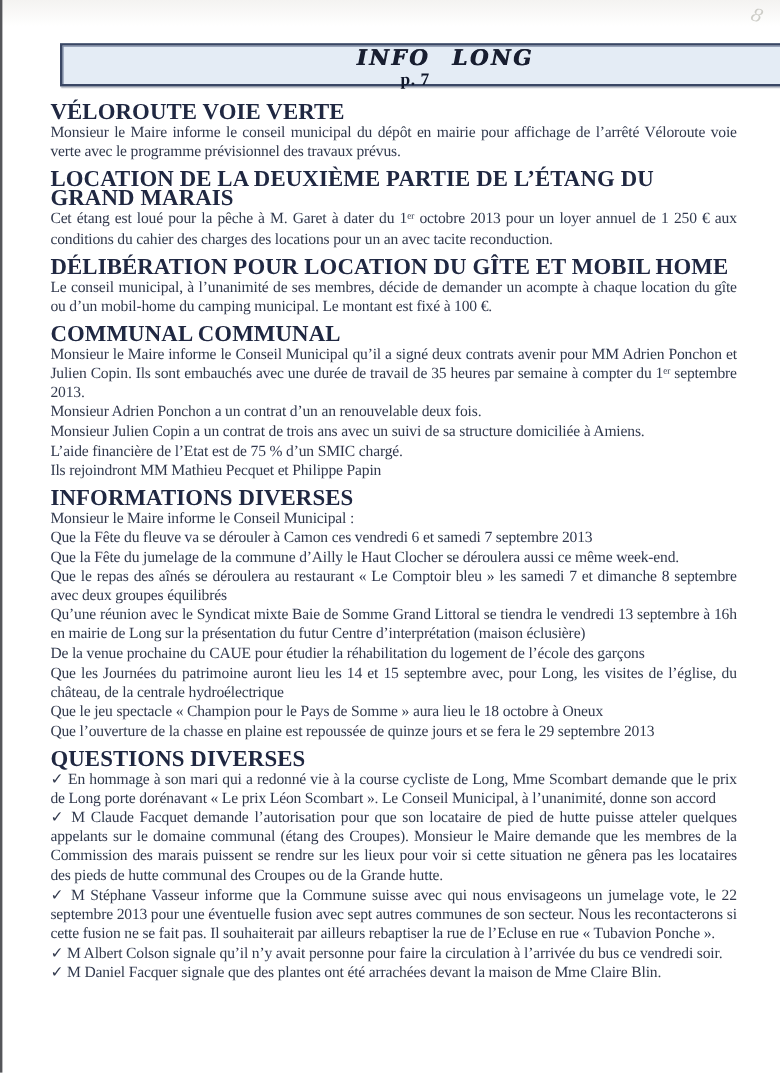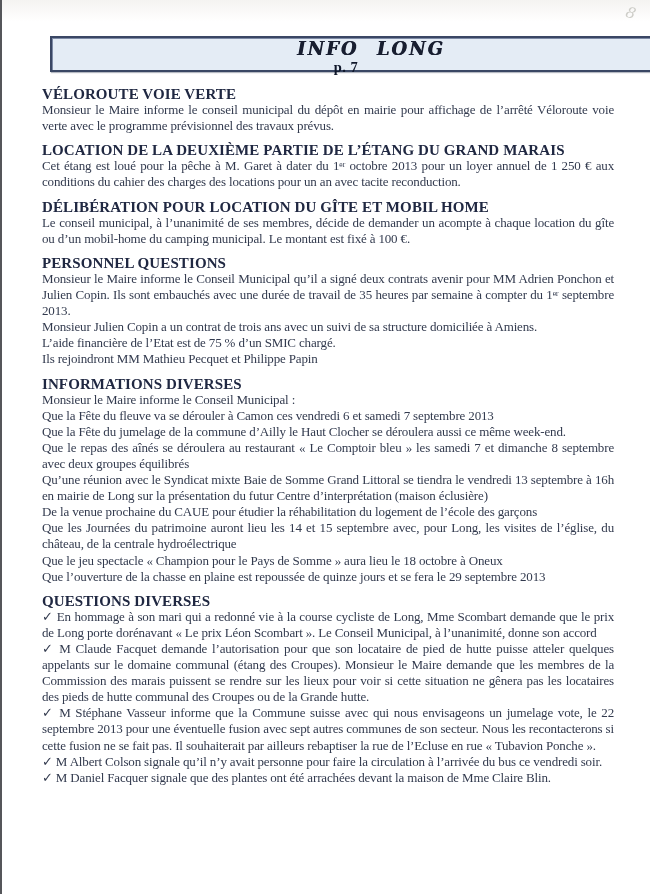--- a/index.html
+++ b/index.html
@@ -46,21 +46,21 @@
     position:absolute;left:0;top:86px;width:650px;
     padding:0 38px 0 40px;box-sizing:border-box;
     color:#323a4e;
     font-size:13px;line-height:16.1px;
     letter-spacing:-0.15px;
   }
   .section{margin-top:8px;}
   .section:first-child{margin-top:0;}
   .section h2{
     margin:0;padding:0;
-    font-size:15px;line-height:16.1px;
+    font-size:19px;line-height:16.1px;
     font-weight:bold;color:#202842;
     letter-spacing:.1px;
   }
   .section p{
     margin:0;padding:0;
     text-align:justify;
   }
 </style>
 </head>
 <body>
@@ -85,22 +85,23 @@
       <h2>LOCATION DE LA DEUXIÈME PARTIE DE L’ÉTANG DU GRAND MARAIS</h2>
       <p>Cet étang est loué pour la pêche à M. Garet à dater du 1ᵉʳ octobre 2013 pour un loyer annuel de 1 250 € aux conditions du cahier des charges des locations pour un an avec tacite reconduction.</p>
     </div>
 
     <div class="section">
       <h2>DÉLIBÉRATION POUR LOCATION DU GÎTE ET MOBIL HOME</h2>
       <p>Le conseil municipal, à l’unanimité de ses membres, décide de demander un acompte à chaque location du gîte ou d’un mobil-home du camping municipal. Le montant est fixé à 100 €.</p>
     </div>
 
     <div class="section">
-      <h2>PERSONNEL QUESTIONS</h2>
+      <h2>COMMUNAL COMMUNAL</h2>
       <p>Monsieur le Maire informe le Conseil Municipal qu’il a signé deux contrats avenir pour MM Adrien Ponchon et Julien Copin. Ils sont embauchés avec une durée de travail de 35 heures par semaine à compter du 1ᵉʳ septembre 2013.</p>
+      <p>Monsieur Adrien Ponchon a un contrat d’un an renouvelable deux fois.</p>
       <p>Monsieur Julien Copin a un contrat de trois ans avec un suivi de sa structure domiciliée à Amiens.</p>
       <p>L’aide financière de l’Etat est de 75 % d’un SMIC chargé.</p>
       <p>Ils rejoindront MM Mathieu Pecquet et Philippe Papin</p>
     </div>
 
     <div class="section">
       <h2>INFORMATIONS DIVERSES</h2>
       <p>Monsieur le Maire informe le Conseil Municipal :</p>
       <p>Que la Fête du fleuve va se dérouler à Camon ces vendredi 6 et samedi 7 septembre 2013</p>
       <p>Que la Fête du jumelage de la commune d’Ailly le Haut Clocher se déroulera aussi ce même week-end.</p>

